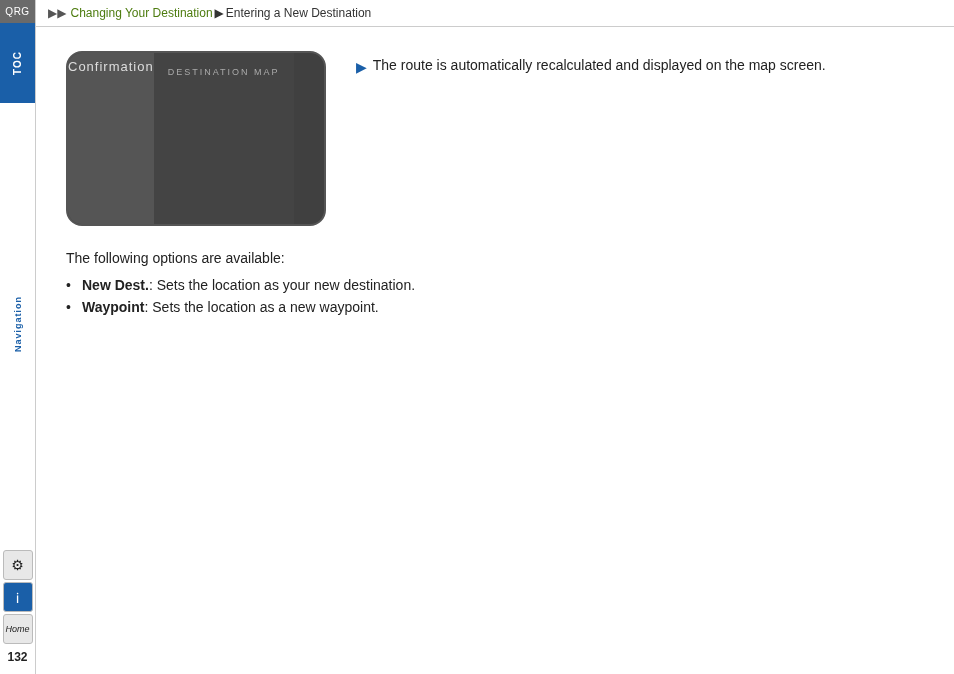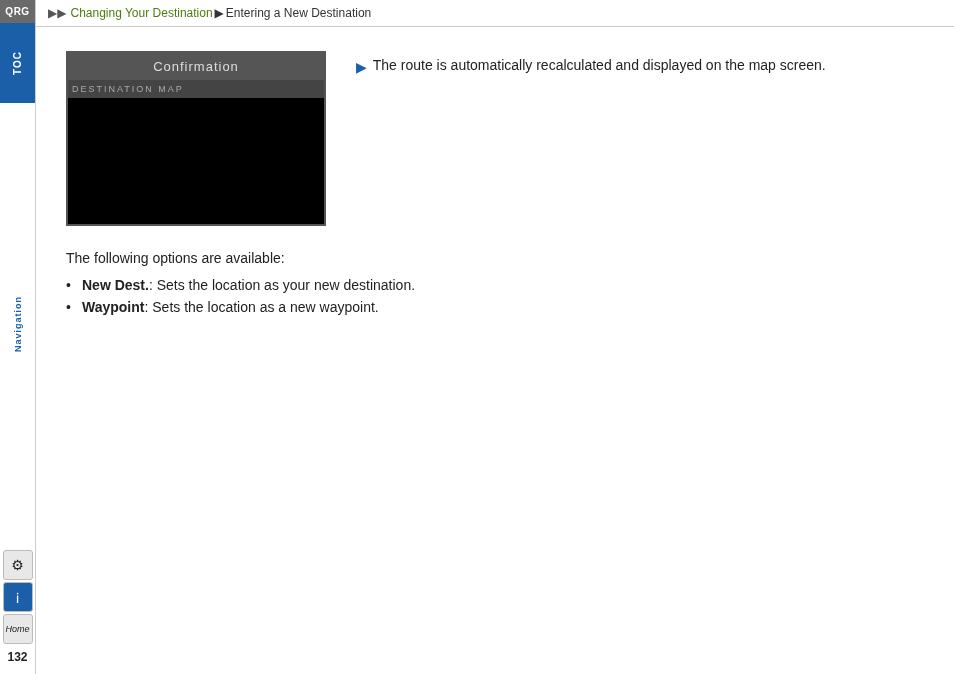--- a/index.html
+++ b/index.html
@@ -22,21 +22,21 @@
       display: flex;
       flex-direction: column;
       border-right: 1px solid #ccc;
       flex-shrink: 0;
     }
 
     .sidebar-qrg {
       background: #6a6a6a;
       color: #fff;
       font-size: 10px;
-      font-weight: bold;
+      font-weight: normal;
       text-align: center;
       padding: 6px 2px;
       letter-spacing: 0.5px;
     }
 
     .sidebar-toc {
       background: #1a5fa8;
       color: #fff;
       font-size: 10px;
       font-weight: bold;
@@ -137,26 +137,26 @@
       display: flex;
       gap: 30px;
       margin-bottom: 24px;
     }
 
     
     .confirmation-screen {
       width: 260px;
       height: 175px;
       flex-shrink: 0;
-      background: #000000;
+      background: #404040;
       border: 2px solid #555;
-      border-radius: 0;
+      border-radius: 16px;
       overflow: hidden;
       display: flex;
-      flex-direction: column;
+      flex-direction: row;
     }
 
     .conf-title-bar {
       background: #555;
       color: #ddd;
       font-size: 13px;
       text-align: center;
       padding: 6px 0;
       letter-spacing: 1px;
     }
@@ -196,21 +196,21 @@
       background: #4a6a9a;
       border-color: #aaa;
       color: #fff;
     }
 
     .conf-footer {
       background: #444;
       color: #aaa;
       font-size: 9px;
       text-align: left;
-      padding: 4px;
+      padding: 14px;
       letter-spacing: 2px;
     }
 
     
     .step-instructions {
       flex: 1;
       padding-top: 4px;
     }
 
     .step-number {

